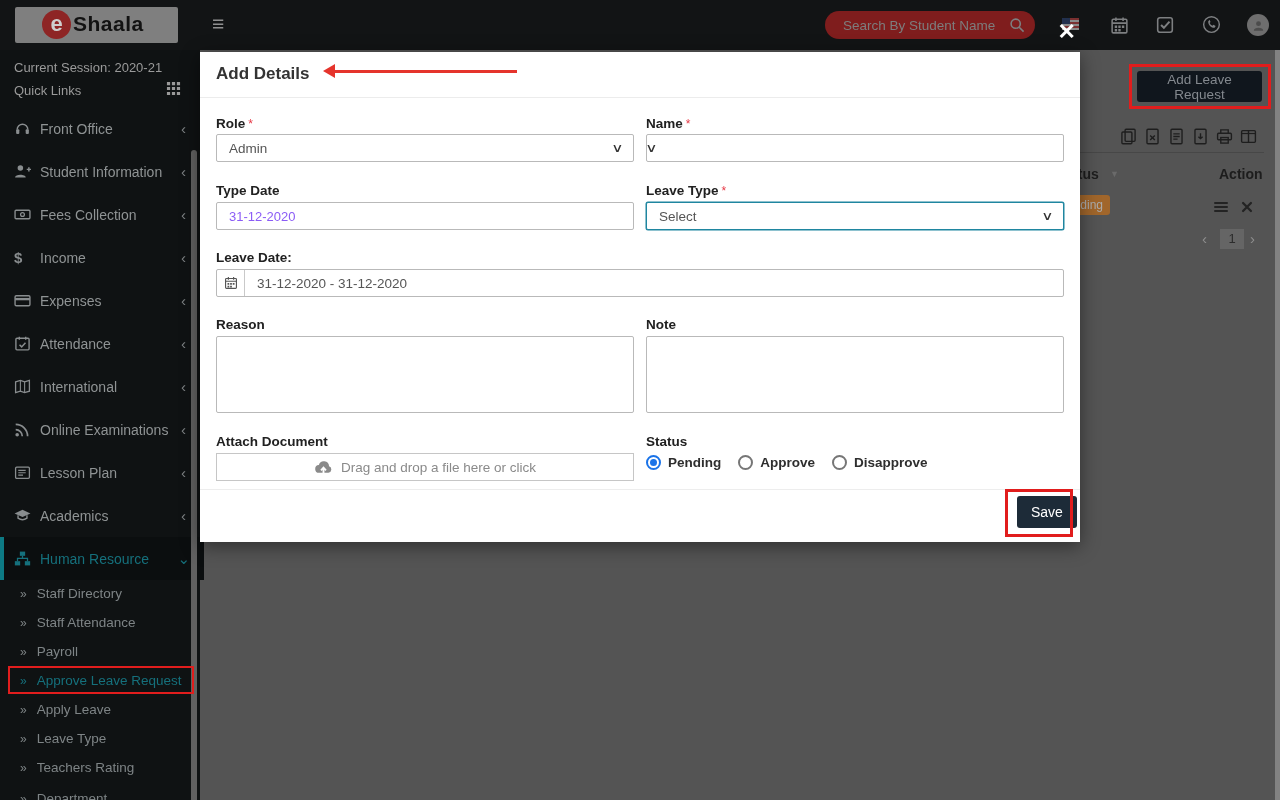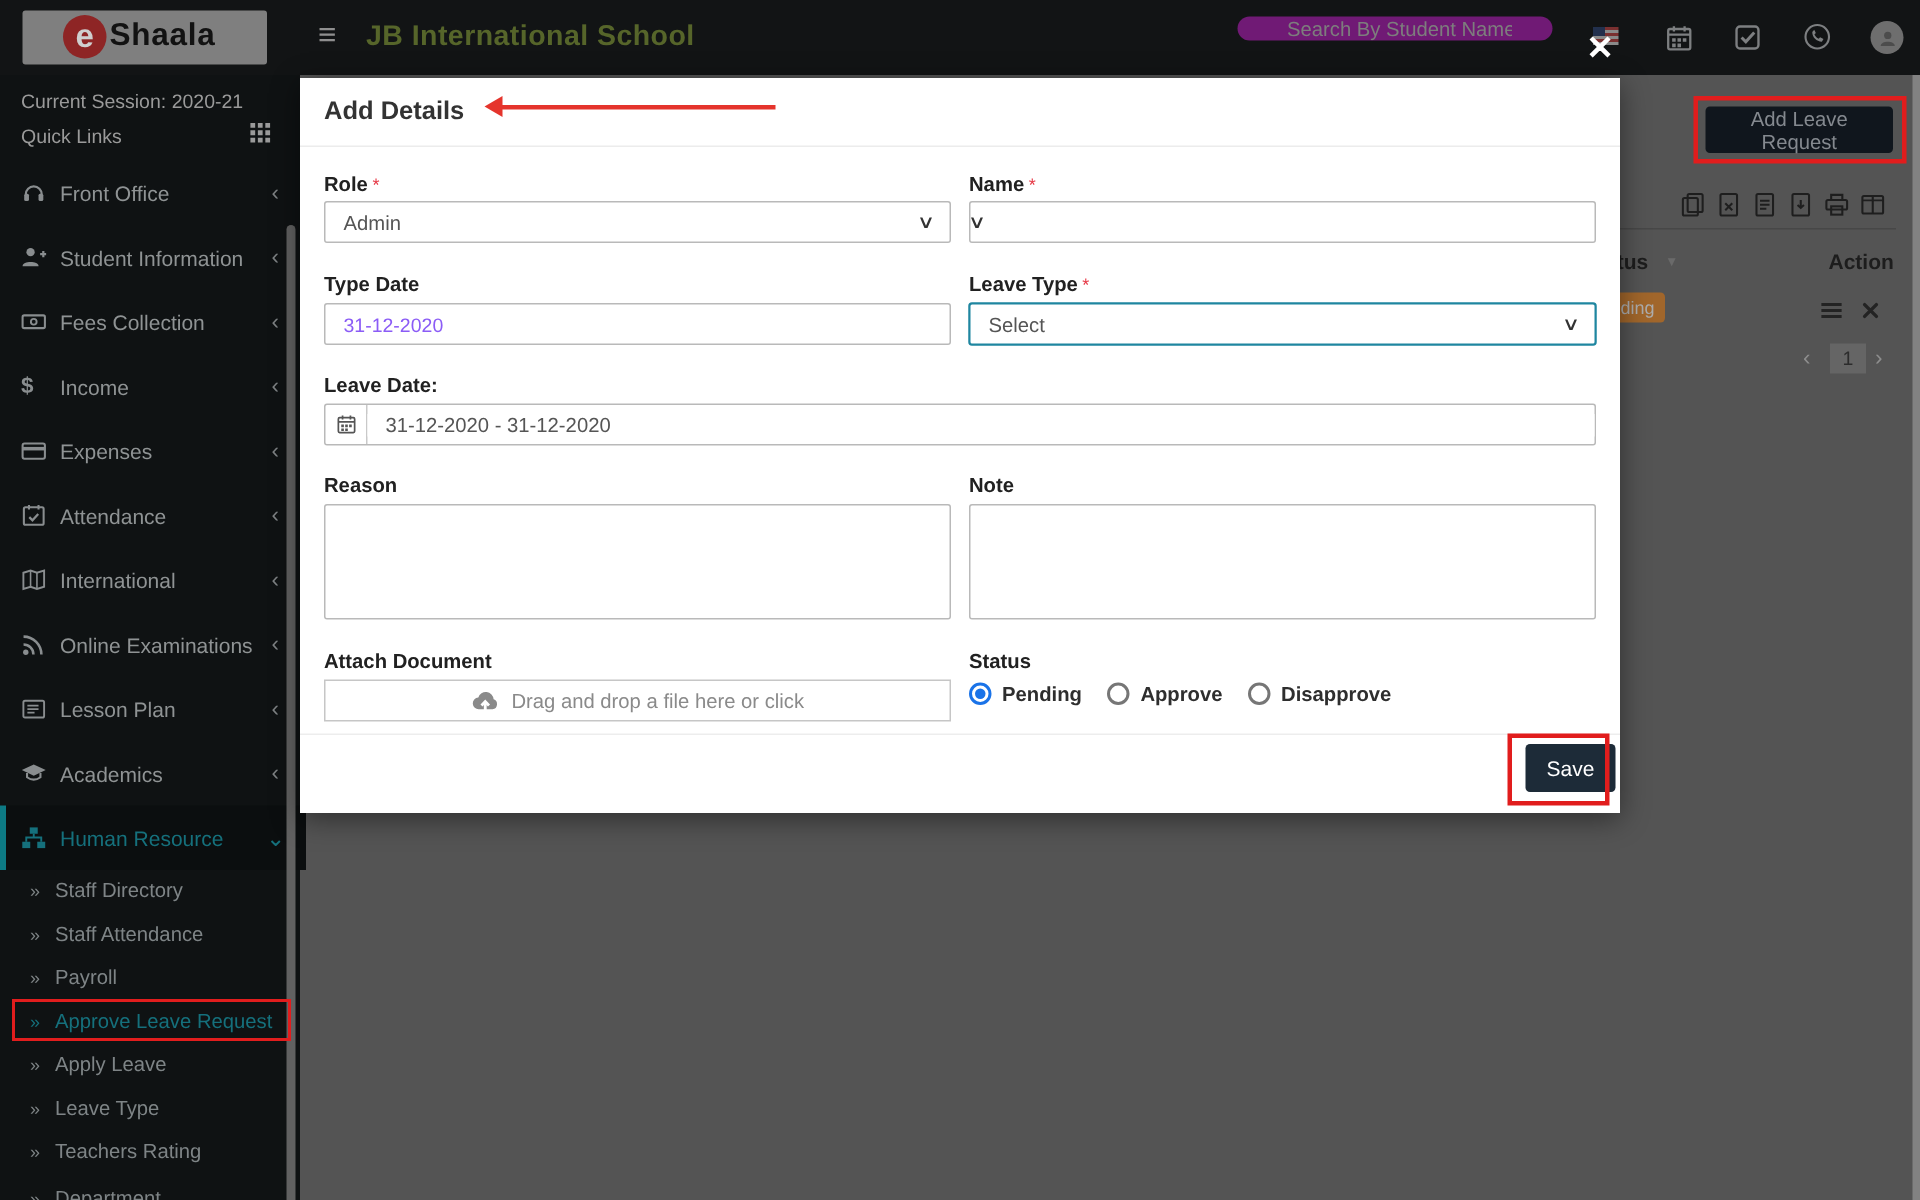--- a/index.html
+++ b/index.html
@@ -9,22 +9,22 @@
   .ico{display:inline-block;vertical-align:middle;}
   
   .hdr{left:0;top:0;width:1280px;height:50px;background:#121415;}
   .logo-banner{left:15px;top:7px;width:163px;height:36px;background:#7f7f7f;border-radius:2px;}
   .logo-e{left:27px;top:3px;width:29px;height:29px;border-radius:50%;background:#8e2525;
           color:#cfcfcf;font-weight:bold;font-size:22px;text-align:center;line-height:27px;}
   .logo-rest{left:58px;top:5px;font-size:21px;font-weight:800;color:#121212;
              border-bottom:2px solid #0c4a6e;padding-bottom:19px;letter-spacing:.5px;}
   .menu-toggle{left:212px;top:11px;font-size:21px;color:#8f8f8f;line-height:26px;cursor:pointer;}
   .school-title{left:244px;top:14px;font-size:19px;font-weight:bold;color:#56652a;letter-spacing:.3px;}
-  .search-pill{left:825px;top:11px;width:210px;height:16px;background:#701a75;border-radius:15px;
-               display:flex;align-items:center;padding:0 10px 0 16px;box-sizing:border-box;flex-direction:column;}
+  .search-pill{left:825px;top:11px;width:210px;height:28px;background:#7f1d1d;border-radius:15px;
+               display:flex;align-items:center;padding:0 10px 0 16px;box-sizing:border-box;}
   .search-pill input{flex:1;background:transparent;border:0;outline:0;color:#9a9a9a;
                      font-size:13.5px;font-family:"Liberation Sans",sans-serif;width:150px;}
   .search-pill input::placeholder{color:#7d7d7d;}
   .hico{color:#7d7f81;}
   .flag{left:1062px;top:18px;width:17px;height:12px;
         background:repeating-linear-gradient(#7a3030 0 2px,#8a8a8a 2px 4px);}
   .flag:before{content:"";position:absolute;left:0;top:0;width:8px;height:6px;background:#22304d;}
   .avatar{left:1247px;top:14px;width:22px;height:22px;border-radius:50%;background:#6e6e6e;
           display:flex;align-items:center;justify-content:center;color:#4c4c4c;}
   
@@ -218,21 +218,20 @@
 </svg>
 
 <div id="app">
 
   <div class="abs hdr">
     <div class="abs logo-banner">
       <div class="abs logo-e">e</div>
       <div class="abs logo-rest">Shaala</div>
     </div>
     <div class="abs menu-toggle">≡</div>
-    <div class="abs school-title">JB International School</div>
     <div class="abs search-pill">
       <input placeholder="Search By Student Name" style="">
       <svg class="ico hico" width="16" height="16">
           <use href="#s-search"></use>
         </svg>
     </div>
     <div class="abs flag"></div>
     <svg class="abs ico hico" style="left:1110px;top:16px" width="19" height="19">
         <use href="#s-calendar"></use>
       </svg>

